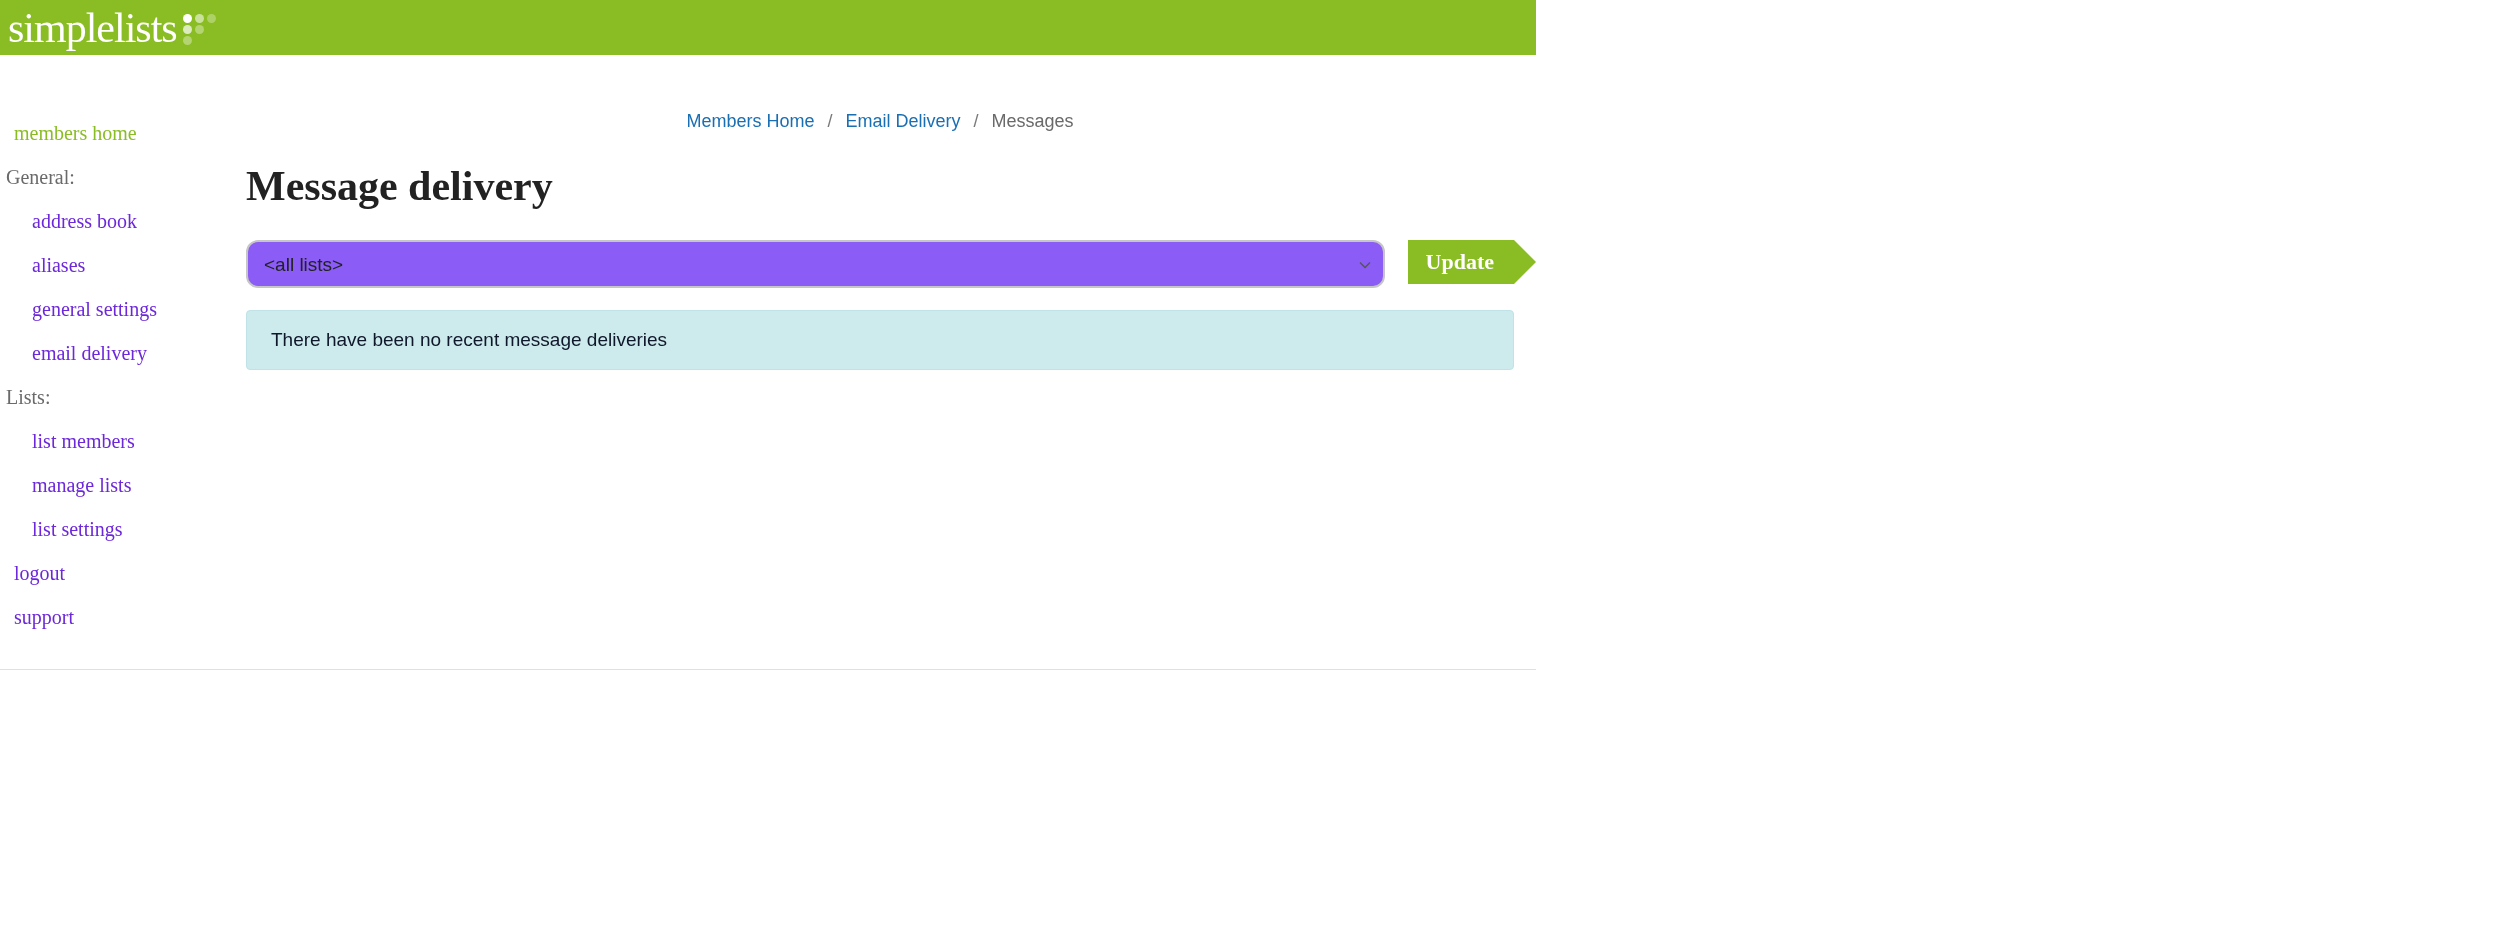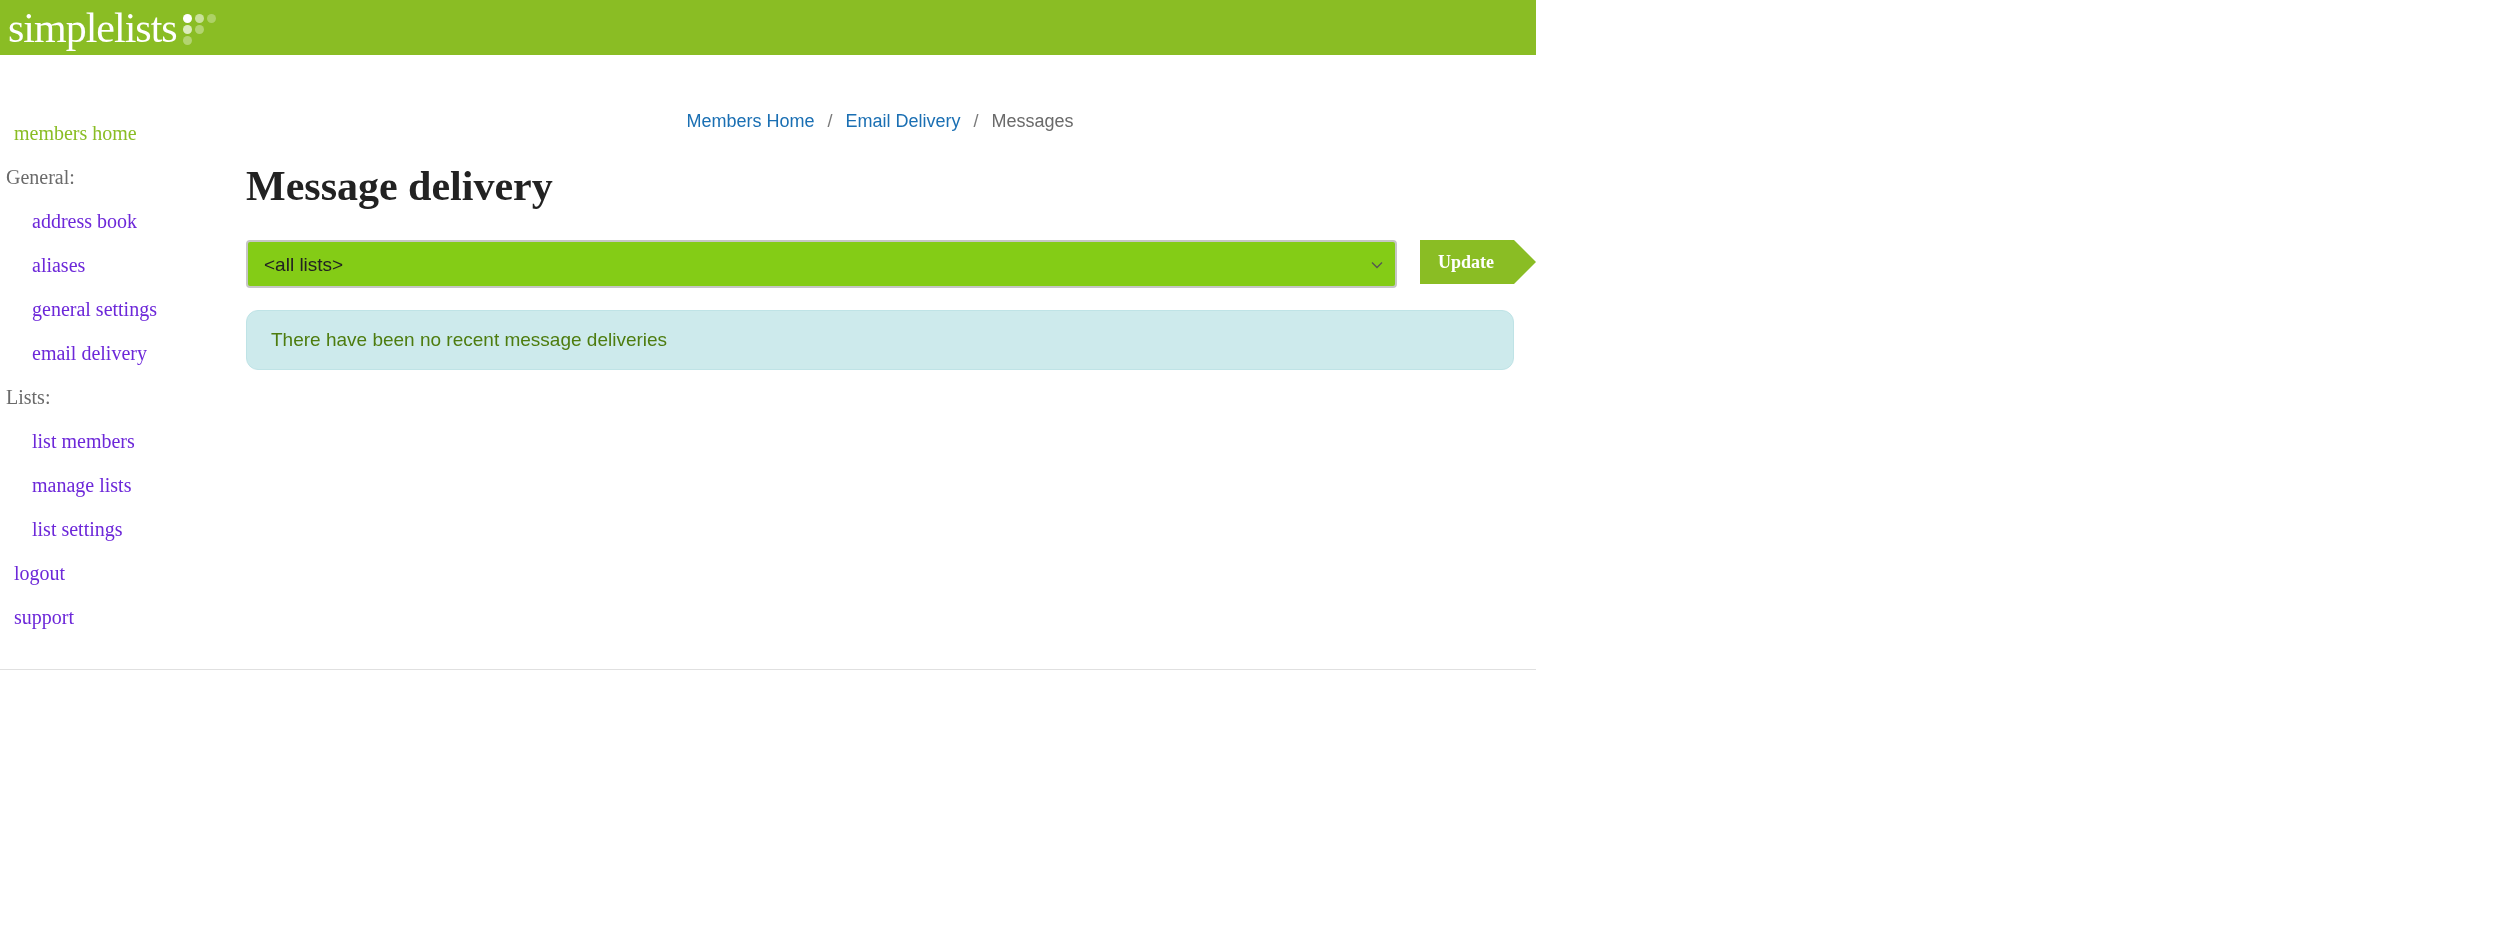--- a/index.html
+++ b/index.html
@@ -110,23 +110,23 @@
     }
     .controls-row {
       display: flex;
       gap: 14px;
       align-items: stretch;
       margin-bottom: 22px;
     }
     .select-wrap {
       flex: 1;
       border: 2px solid #c6c6c6;
-      border-radius: 4px;
+      border-radius: 12px;
       position: relative;
-      background: #84cc16;
+      background: #8b5cf6;
     }
     .select-wrap select {
       width: 100%;
       height: 44px;
       border: none;
       background: transparent;
       padding: 0 16px;
       font-size: 19px;
       font-family: Arial, Helvetica, sans-serif;
       color: #222;
@@ -141,21 +141,21 @@
       top: 50%;
       transform: translateY(-50%);
       pointer-events: none;
     }
     .update-btn {
       background: #8abd24;
       color: #fff;
       border: none;
       font-family: Georgia, 'Times New Roman', serif;
       font-weight: bold;
-      font-size: 18px;
+      font-size: 22px;
       padding: 0 20px 0 18px;
       height: 44px;
       position: relative;
       cursor: pointer;
       display: flex;
       align-items: center;
       margin-left: 9px;
     }
     .update-btn::after {
       content: "";
@@ -164,23 +164,23 @@
       top: 0;
       width: 0;
       height: 0;
       border-top: 22px solid transparent;
       border-bottom: 22px solid transparent;
       border-left: 22px solid #8abd24;
     }
     .alert-info {
       background: #cdeaec;
       border: 1px solid #bfe3e6;
-      border-radius: 12px;
+      border-radius: 4px;
       padding: 18px 24px;
-      color: #4d7c0f;
+      color: #0f172a;
       font-size: 19px;
     }
   </style>
 </head>
 <body>
 
 <div class="visible-area">
   <header class="header">
     <div class="logo">
       <span class="logo-text">simplelists</span>

